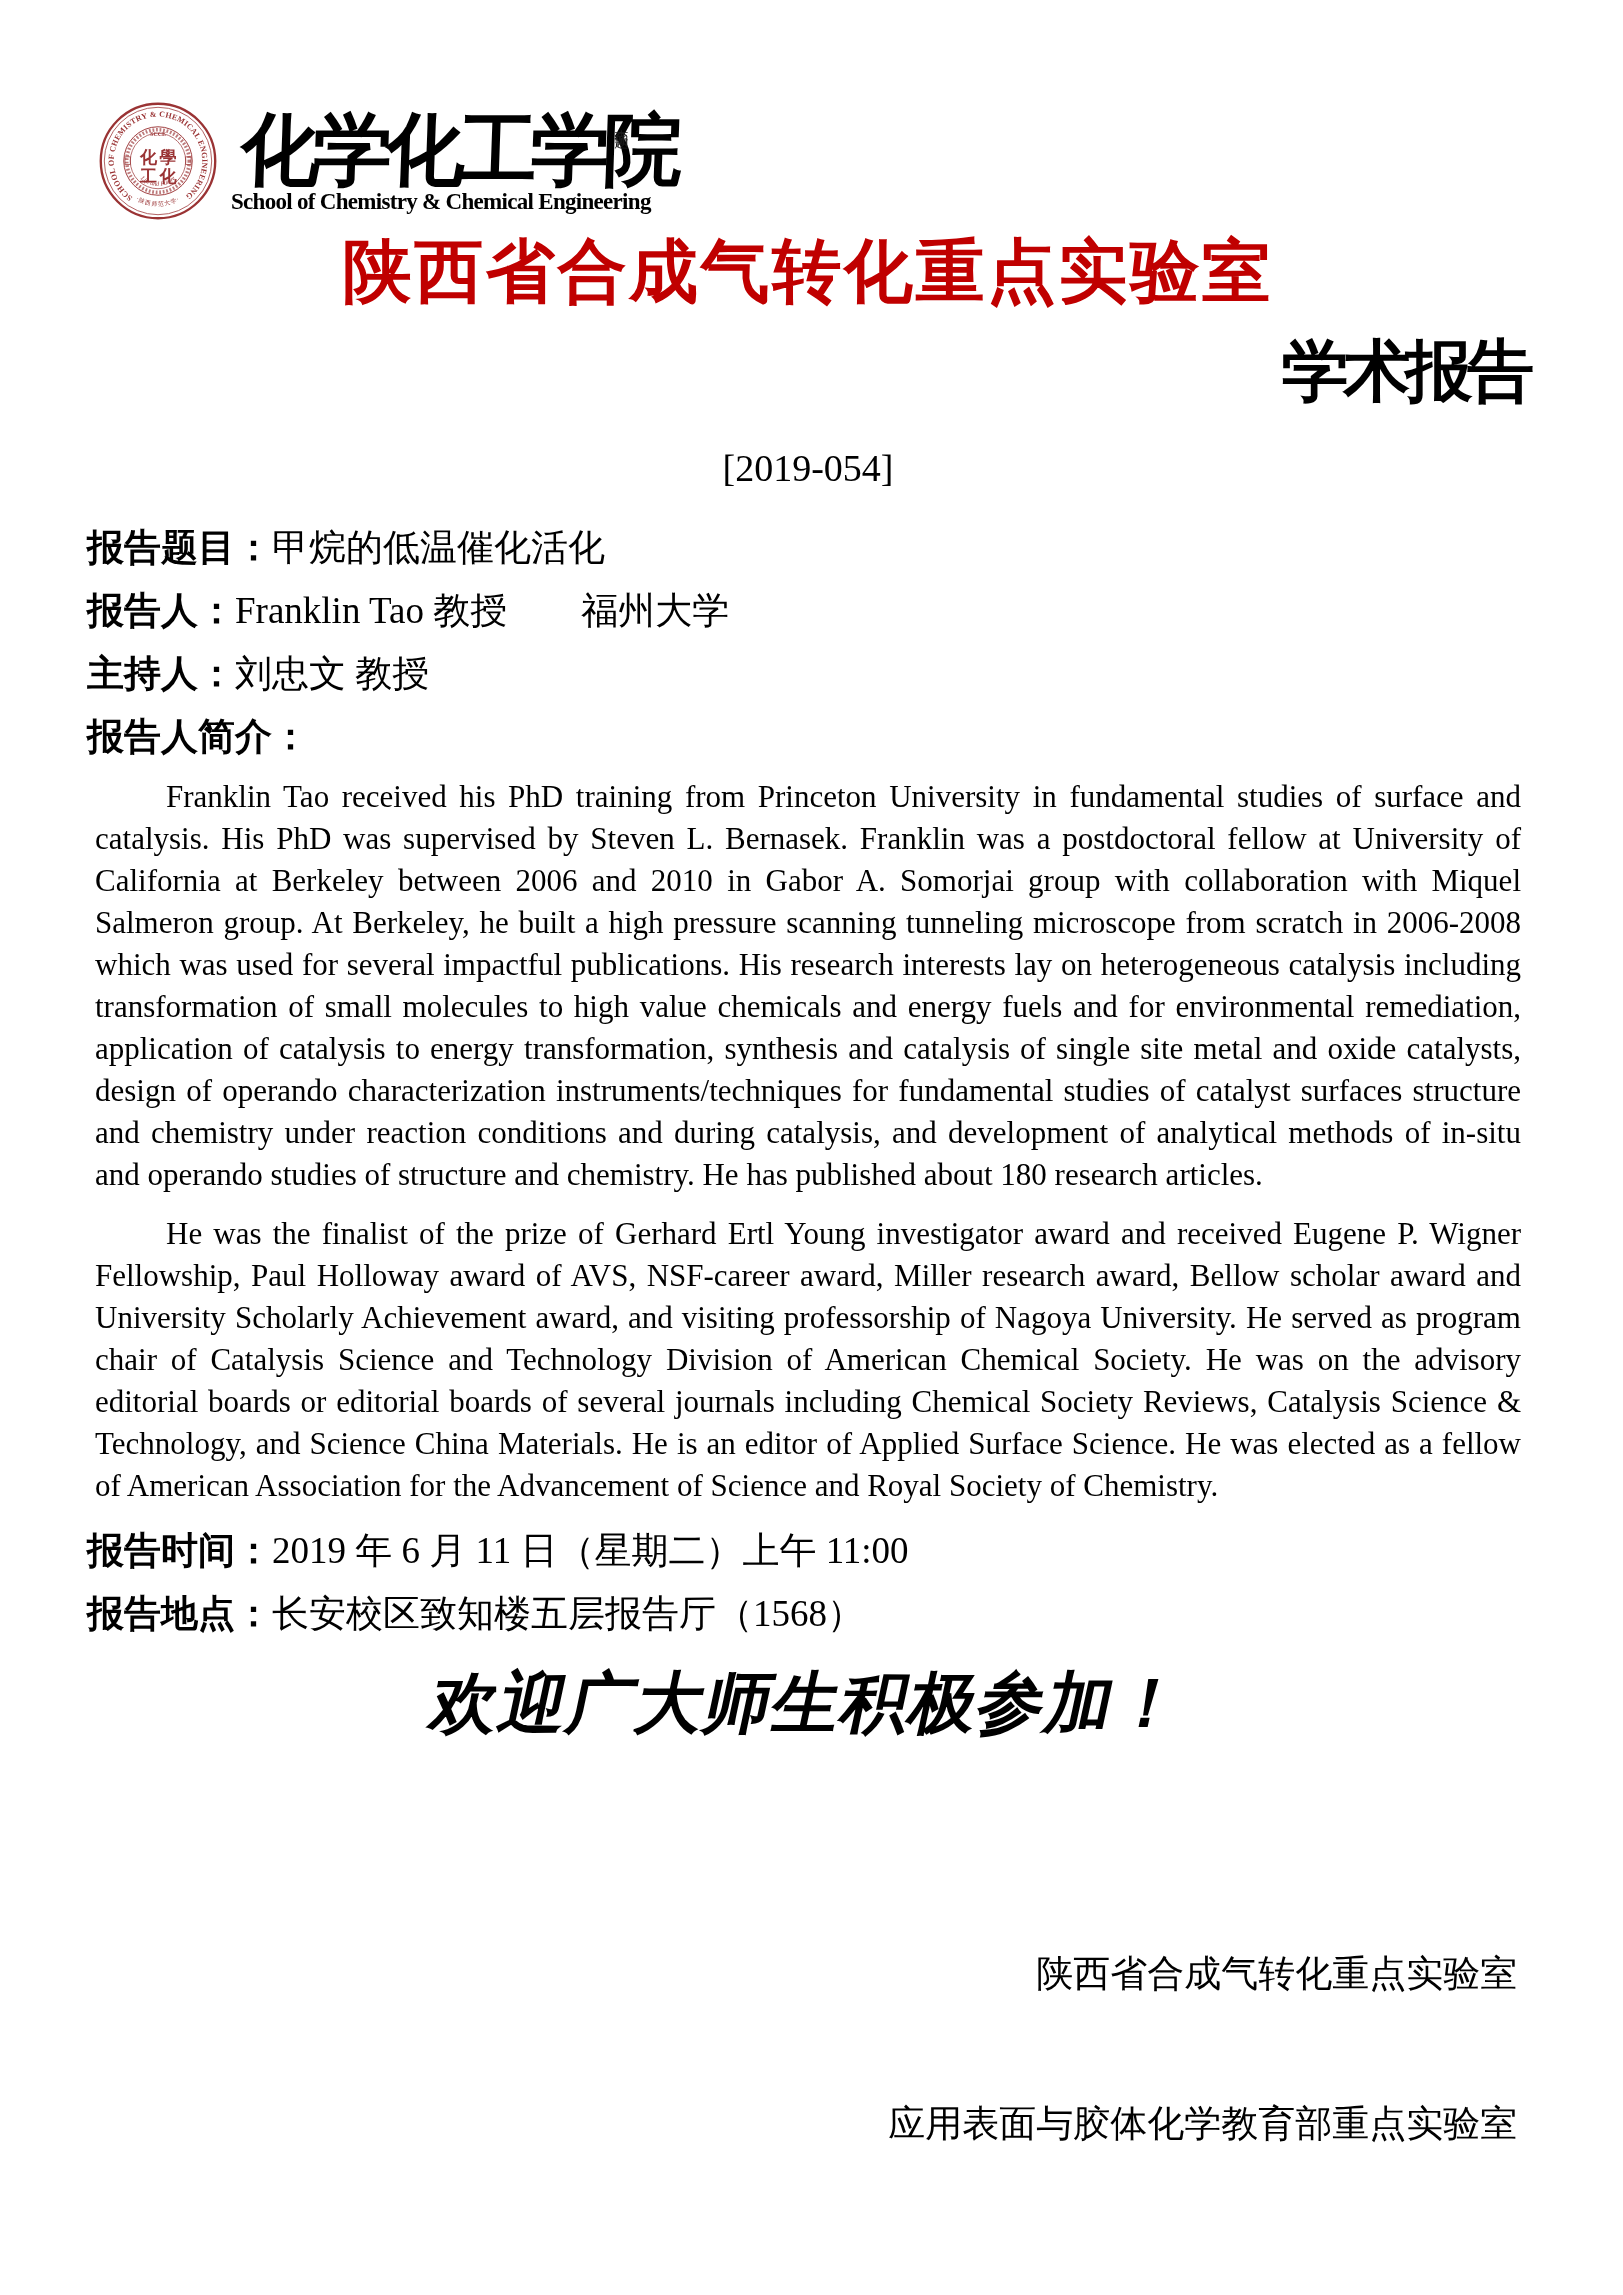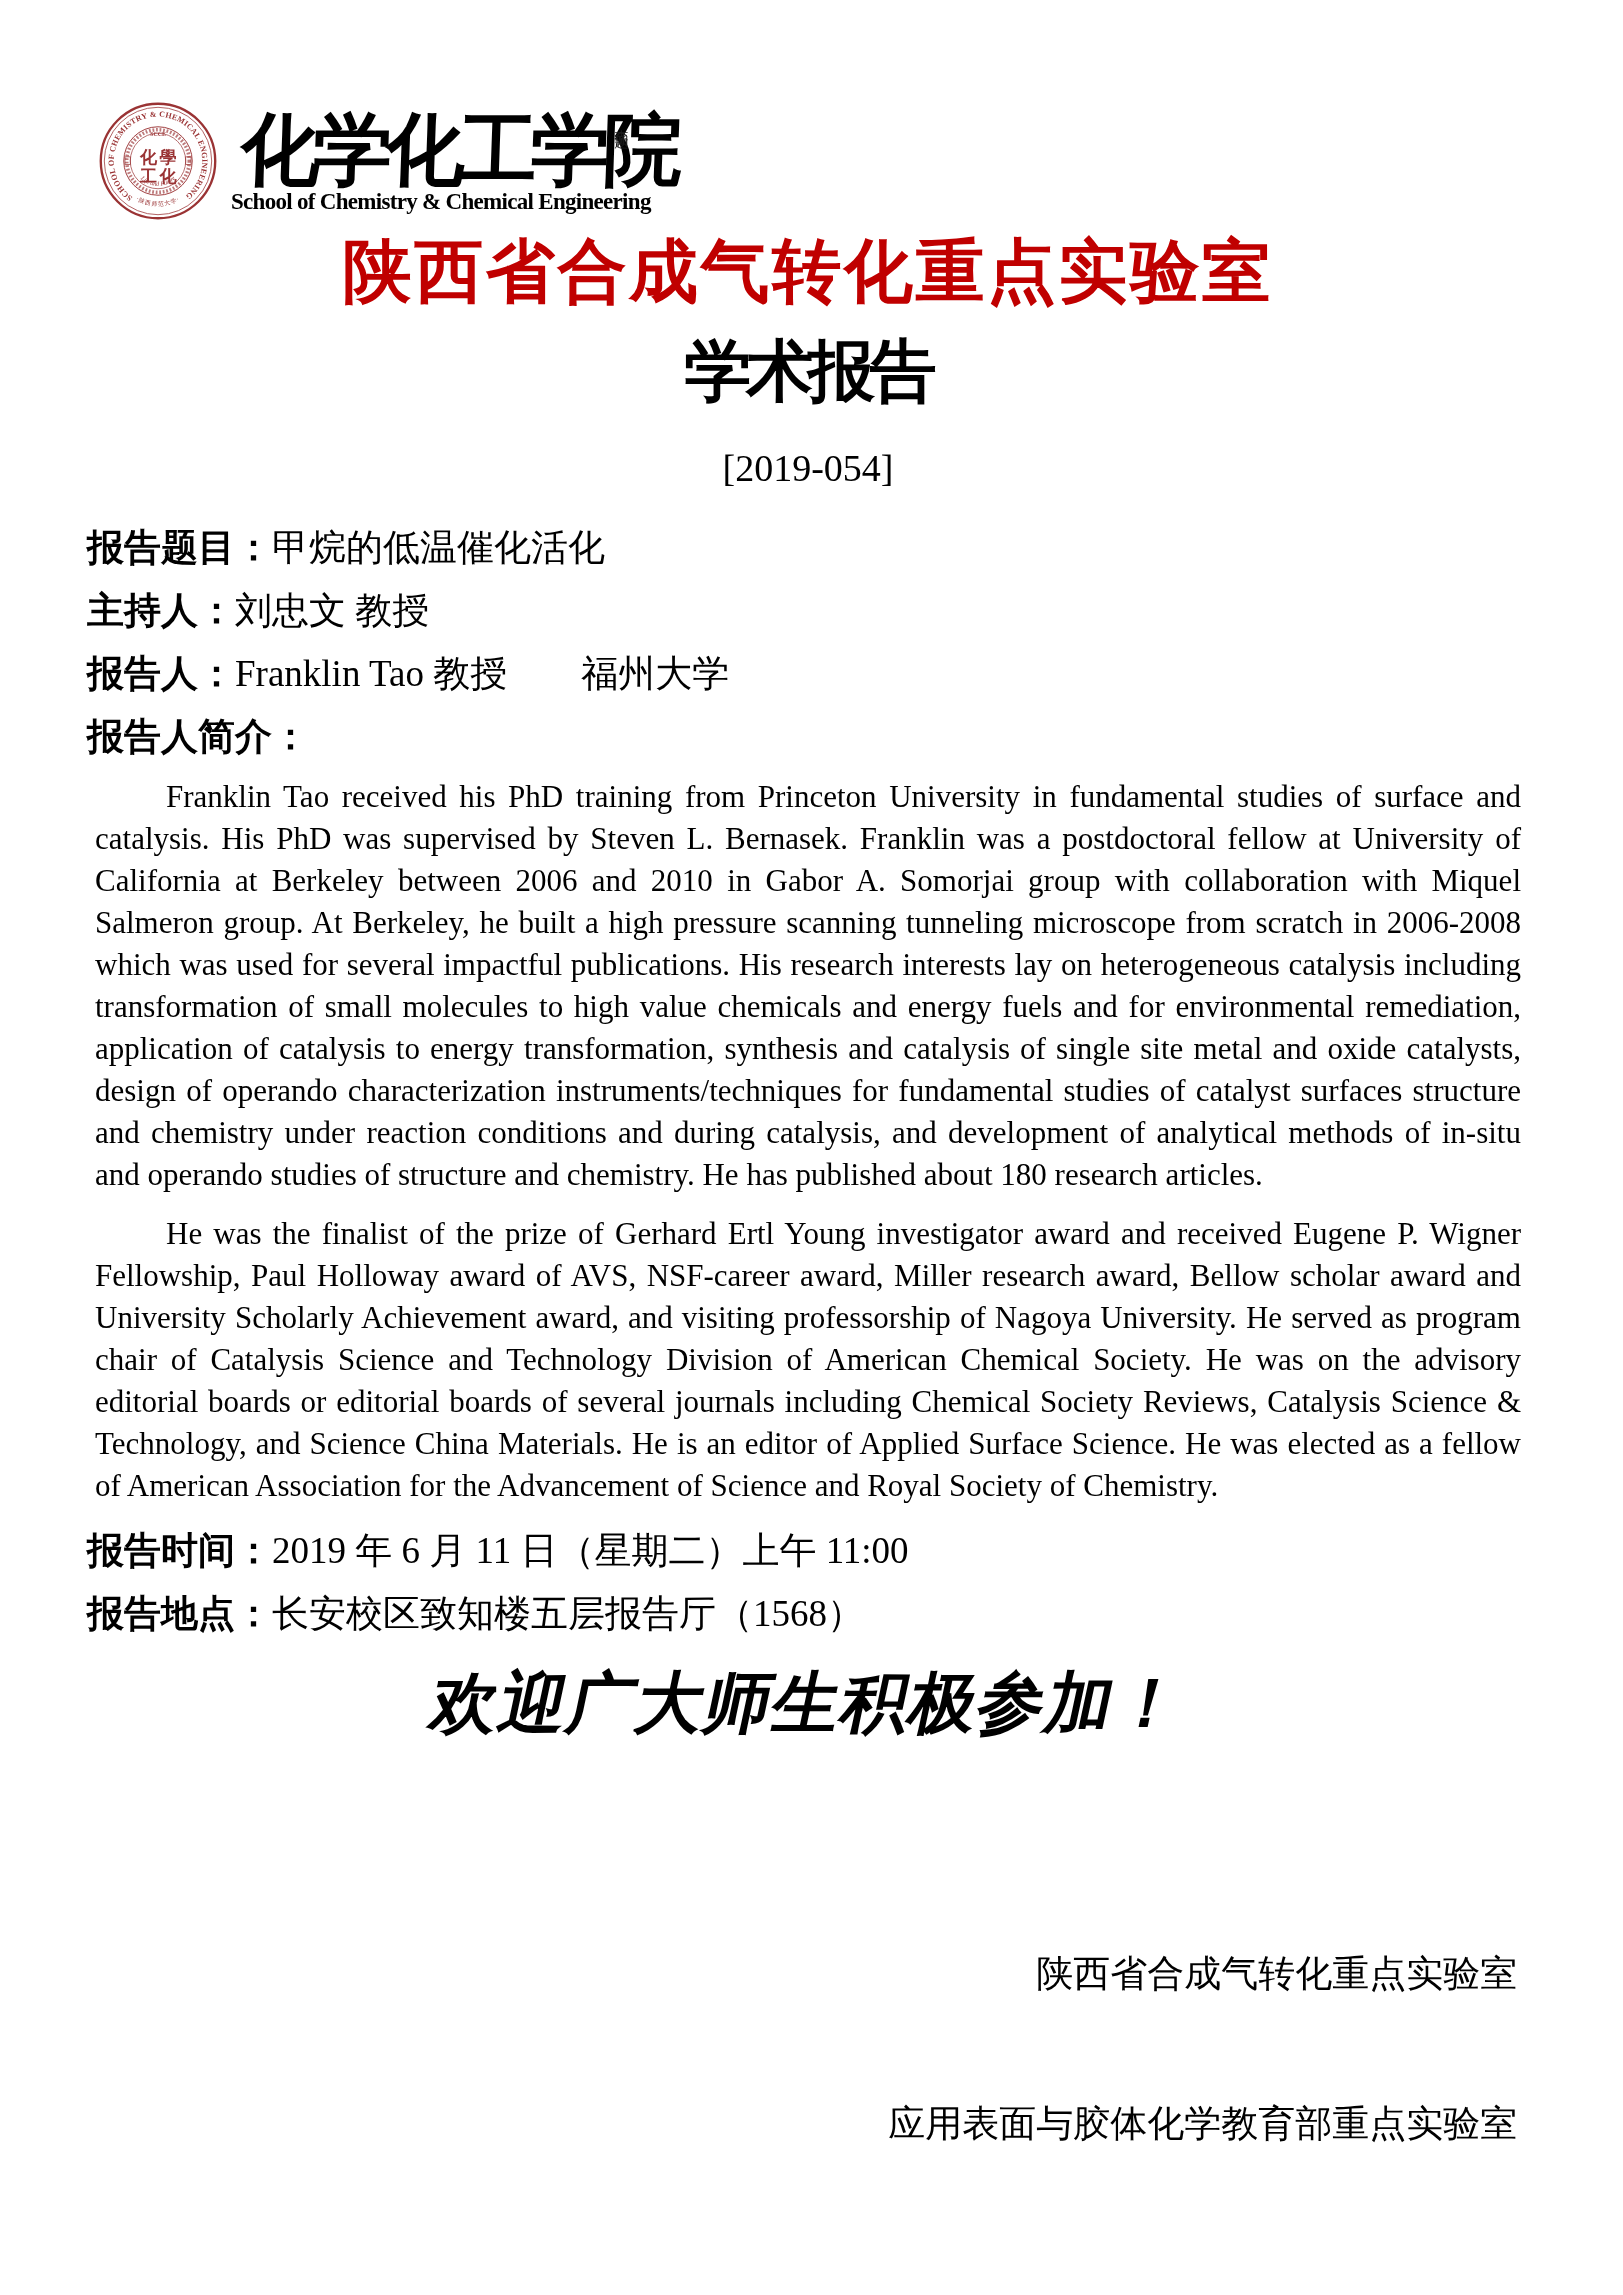--- a/index.html
+++ b/index.html
@@ -42,21 +42,21 @@
   
   .title-red {
     margin:0; padding-top:238px;
     text-align:center;
     font-size:69px; line-height:1; font-weight:700;
     letter-spacing:2.6px;
     font-family:"Liberation Serif", serif;
   }
   .title-black {
     margin:29.5px 0 0 0;
-    text-align:center;
+    text-align:right;
     font-size:67px; line-height:1; font-weight:900;
     letter-spacing:-5.2px;
     font-family:"Liberation Sans", "DejaVu Sans", sans-serif;
   }
   .serial {
     margin:45px 0 0 0;
     text-align:center;
     font-size:38px; line-height:1; font-weight:400;
     font-family:"Liberation Serif", serif;
   }
@@ -147,22 +147,22 @@
     <div class="inscription">李仙题</div>
     <div class="school-en">School of Chemistry &amp; Chemical Engineering</div>
   </div>
 
   <h1 class="title-red" style="color:#C00000;">陕西省合成气转化重点实验室</h1>
   <h2 class="title-black">学术报告</h2>
   <div class="serial">[2019-054]</div>
 
   <div class="meta">
     <div class="meta-row"><span class="meta-label">报告题目：</span><span class="meta-value">甲烷的低温催化活化</span></div>
+    <div class="meta-row"><span class="meta-label">报告人：</span><span class="meta-value">Franklin Tao 教授　　福州大学</span></div>
     <div class="meta-row"><span class="meta-label">主持人：</span><span class="meta-value">刘忠文 教授</span></div>
-    <div class="meta-row"><span class="meta-label">报告人：</span><span class="meta-value">Franklin Tao 教授　　福州大学</span></div>
     <div class="meta-row"><span class="meta-label">报告人简介：</span><span class="meta-value"></span></div>
   </div>
 
   <div class="bio">
     <p>Franklin Tao received his PhD training from Princeton University in fundamental studies of surface and catalysis. His PhD was supervised by Steven L. Bernasek. Franklin was a postdoctoral fellow at University of California at Berkeley between 2006 and 2010 in Gabor A. Somorjai group with collaboration with Miquel Salmeron group. At Berkeley, he built a high pressure scanning tunneling microscope from scratch in 2006-2008 which was used for several impactful publications. His research interests lay on heterogeneous catalysis including transformation of small molecules  to high value chemicals and energy fuels  and for environmental remediation, application of catalysis to energy transformation, synthesis and catalysis of single site metal and oxide catalysts, design of operando characterization instruments/techniques for fundamental studies of catalyst surfaces structure and chemistry under reaction conditions and during catalysis, and development of analytical methods of in-situ and operando studies of structure and chemistry. He has published about 180 research articles.</p>
     <p>He was the finalist of the prize of Gerhard Ertl Young investigator award and received Eugene P. Wigner Fellowship, Paul Holloway award of AVS, NSF-career award, Miller research award, Bellow scholar award  and University Scholarly Achievement award, and visiting professorship of Nagoya University. He served as program chair of Catalysis Science and Technology Division of American Chemical Society. He was on the advisory editorial boards or editorial boards of several journals including Chemical Society Reviews, Catalysis Science &amp; Technology, and Science China Materials. He is an editor of Applied Surface Science. He was elected as a fellow of American Association for the Advancement of Science and Royal Society of Chemistry.</p>
   </div>
 
   <div class="schedule">
     <div class="meta-row"><span class="meta-label">报告时间：</span><span class="meta-value">2019 年 6 月 11 日（星期二）上午 11:00</span></div>

